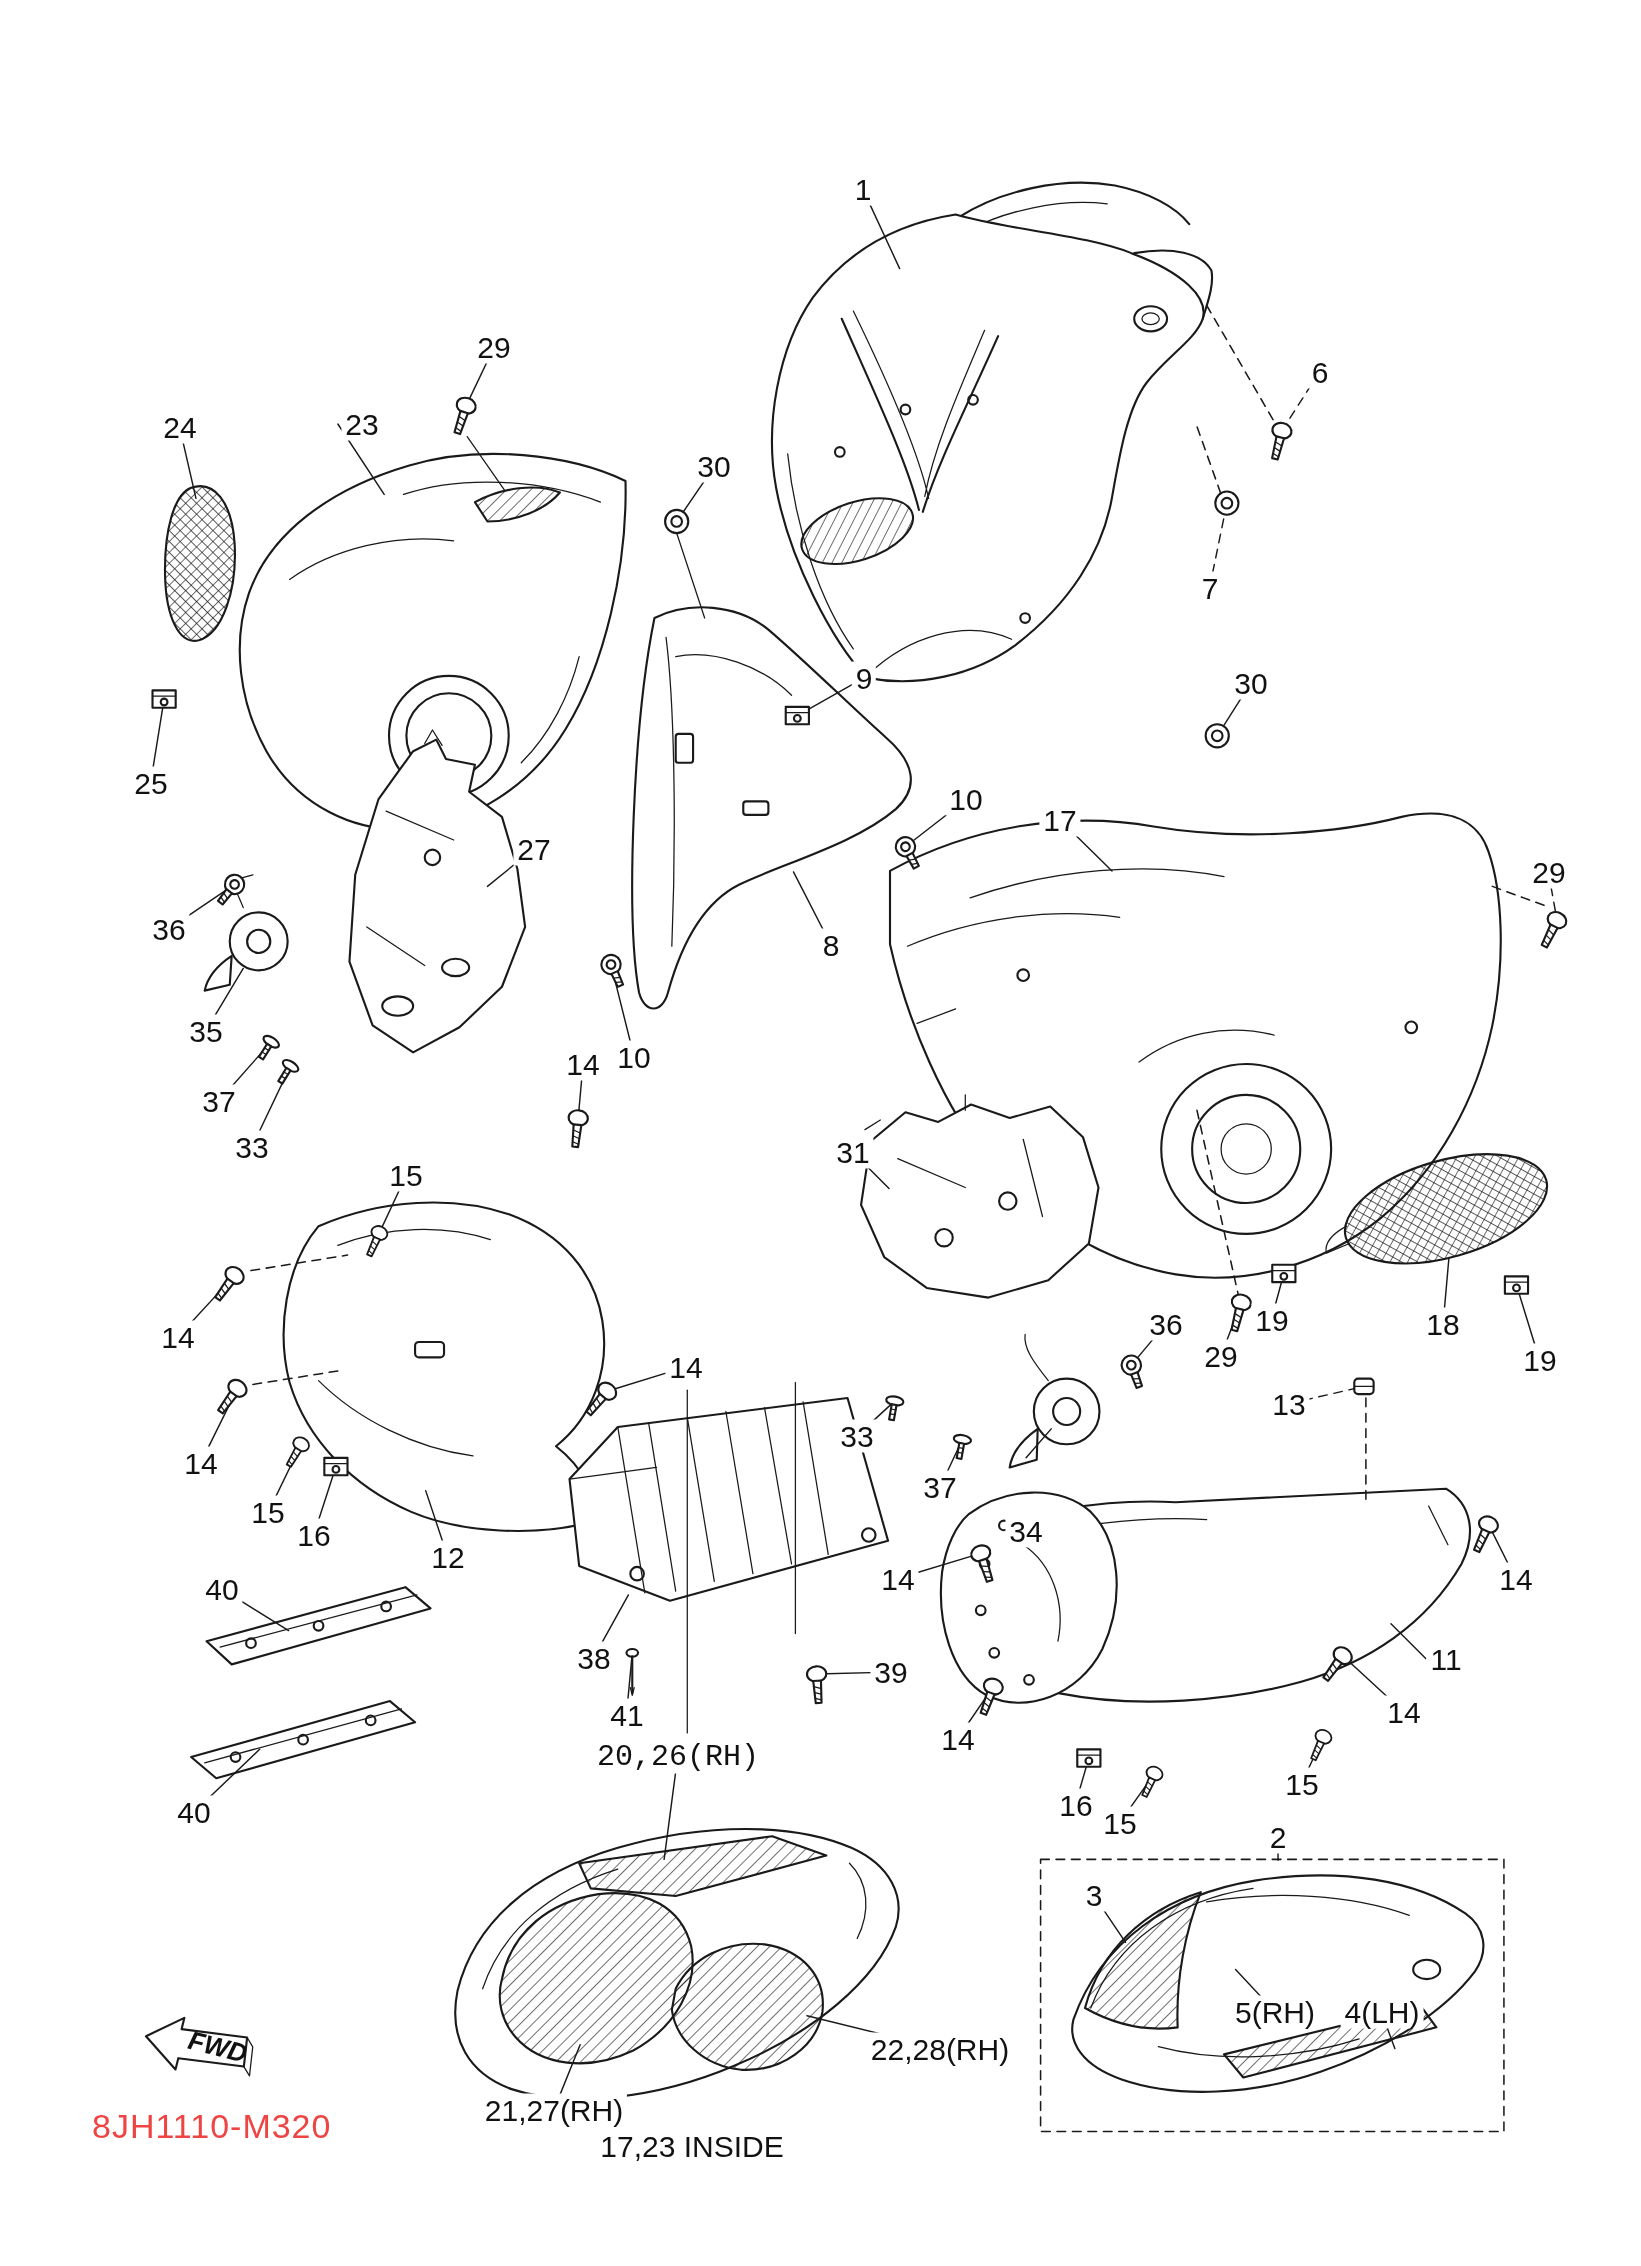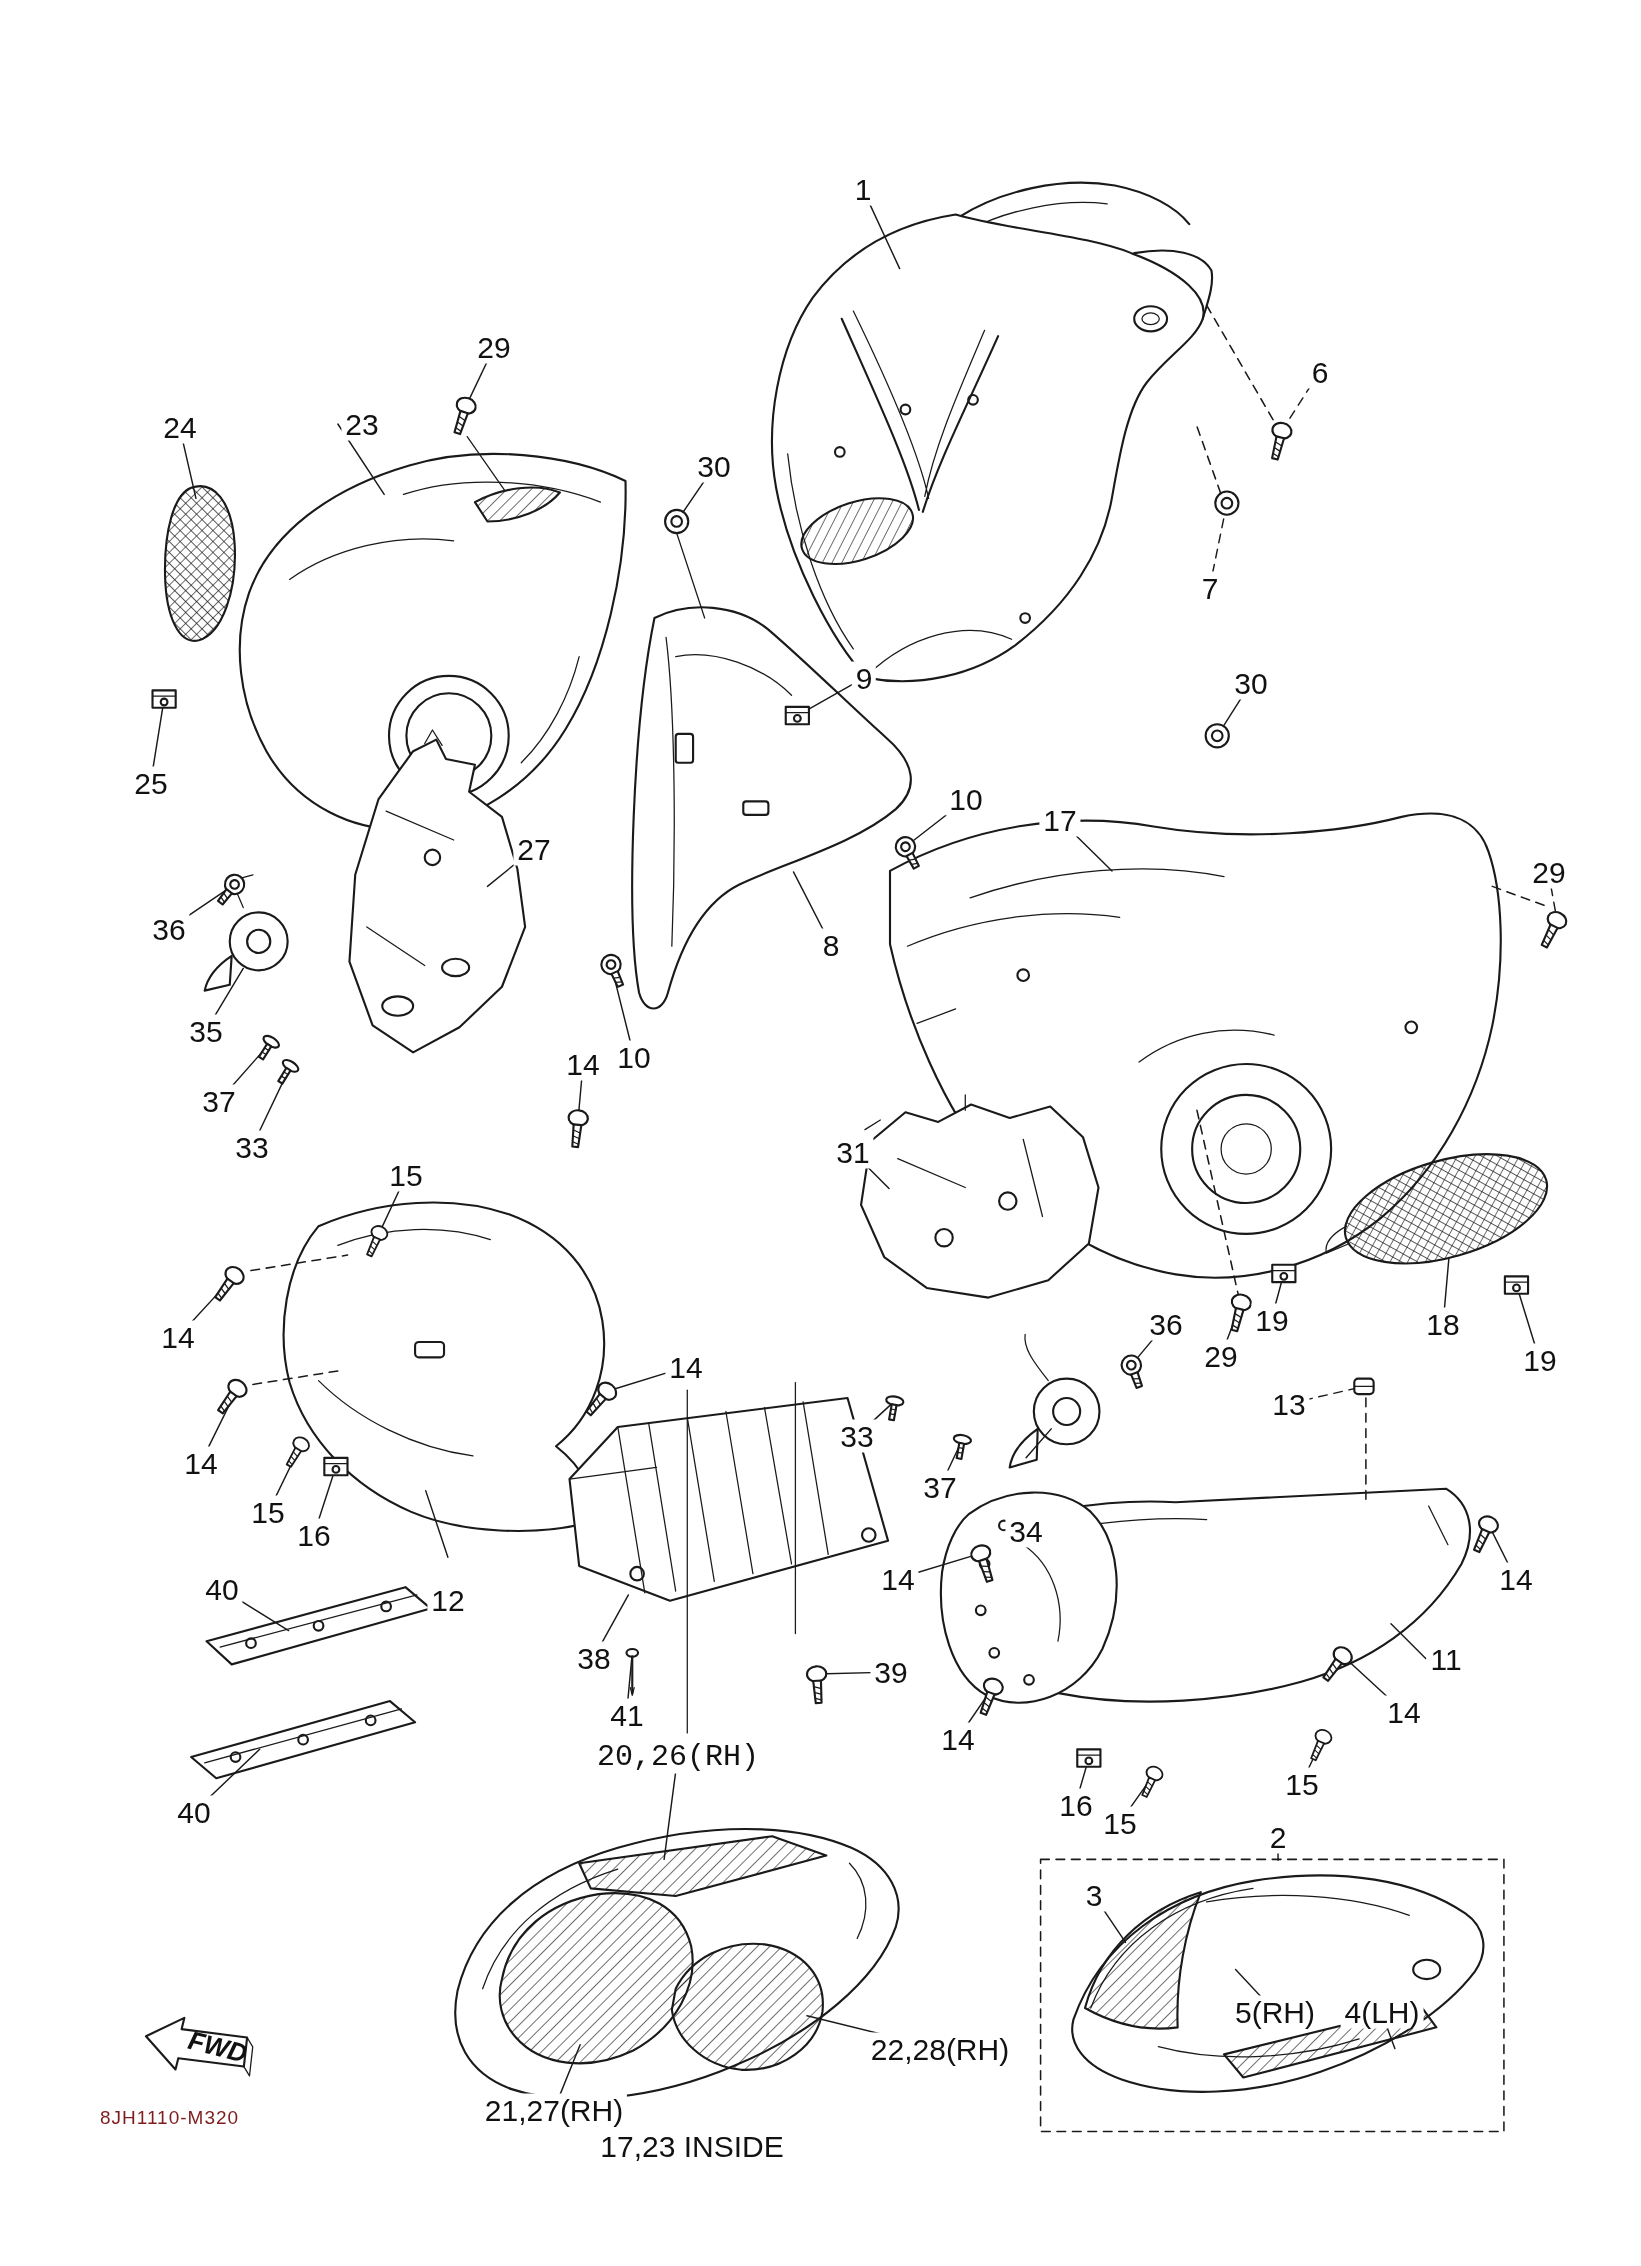--- a/index.html
+++ b/index.html
@@ -9,21 +9,21 @@
   #art *{fill:none;stroke:#1a1a1a;stroke-width:2.2;stroke-linecap:round;stroke-linejoin:round}
   #art .fill-white{fill:#ffffff}
   #art .fill-hatch{fill:url(#hatch)}
   #art .fill-mesh{fill:url(#mesh)}
   #art .thin{stroke-width:1.3}
   #art .dashed{stroke-dasharray:9 7;stroke-width:1.6}
   #art .leader{stroke-width:1.5}
   #art text{fill:#111;stroke:none;font:italic bold 27px "Liberation Sans",sans-serif}
   .callout{position:absolute;transform:translate(-50%,-50%);font-size:30px;color:#111;
            background:#ffffff;padding:0 3.9px;white-space:nowrap;z-index:2;line-height:1.1}
-  #doc-code{position:absolute;left:100px;top:2107px;font-size:19px;color:#7f1d1d;z-index:2;letter-spacing:1px}
+  #doc-code{position:absolute;left:92px;top:2107px;font-size:34px;color:#ef4444;z-index:2;letter-spacing:1px}
 </style>
 </head>
 <body>
 
 <div id="page">
 
 <svg id="art" viewBox="0 0 1700 2347" xmlns="http://www.w3.org/2000/svg">
   <defs>
     <pattern id="hatch" width="9" height="9" patternUnits="userSpaceOnUse" patternTransform="rotate(45)">
       <path class="thin" d="M 0 0 L 0 9"></path>
@@ -366,21 +366,21 @@
       <div class="callout" style="left: 151px; top: 783px;">25</div>
       <div class="callout" style="left: 831px; top: 945px;">8</div>
       <div class="callout" style="left: 634px; top: 1057px;">10</div>
       <div class="callout" style="left: 583px; top: 1064px;">14</div>
       <div class="callout" style="left: 853px; top: 1152px;">31</div>
       <div class="callout" style="left: 406px; top: 1175px;">15</div>
       <div class="callout" style="left: 178px; top: 1337px;">14</div>
       <div class="callout" style="left: 201px; top: 1463px;">14</div>
       <div class="callout" style="left: 268px; top: 1512px;">15</div>
       <div class="callout" style="left: 314px; top: 1535px;">16</div>
-      <div class="callout" style="left: 448px; top: 1600px;">12</div>
+      <div class="callout" style="left: 448px; top: 1557px;">12</div>
       <div class="callout" style="left: 1443px; top: 1324px;">18</div>
       <div class="callout" style="left: 1272px; top: 1320px;">19</div>
       <div class="callout" style="left: 1540px; top: 1360px;">19</div>
       <div class="callout" style="left: 1221px; top: 1356px;">29</div>
       <div class="callout" style="left: 1166px; top: 1324px;">36</div>
       <div class="callout" style="left: 1289px; top: 1404px;">13</div>
       <div class="callout" style="left: 857px; top: 1436px;">33</div>
       <div class="callout" style="left: 940px; top: 1487px;">37</div>
       <div class="callout" style="left: 1026px; top: 1531px;">34</div>
       <div class="callout" style="left: 686px; top: 1367px;">14</div>

